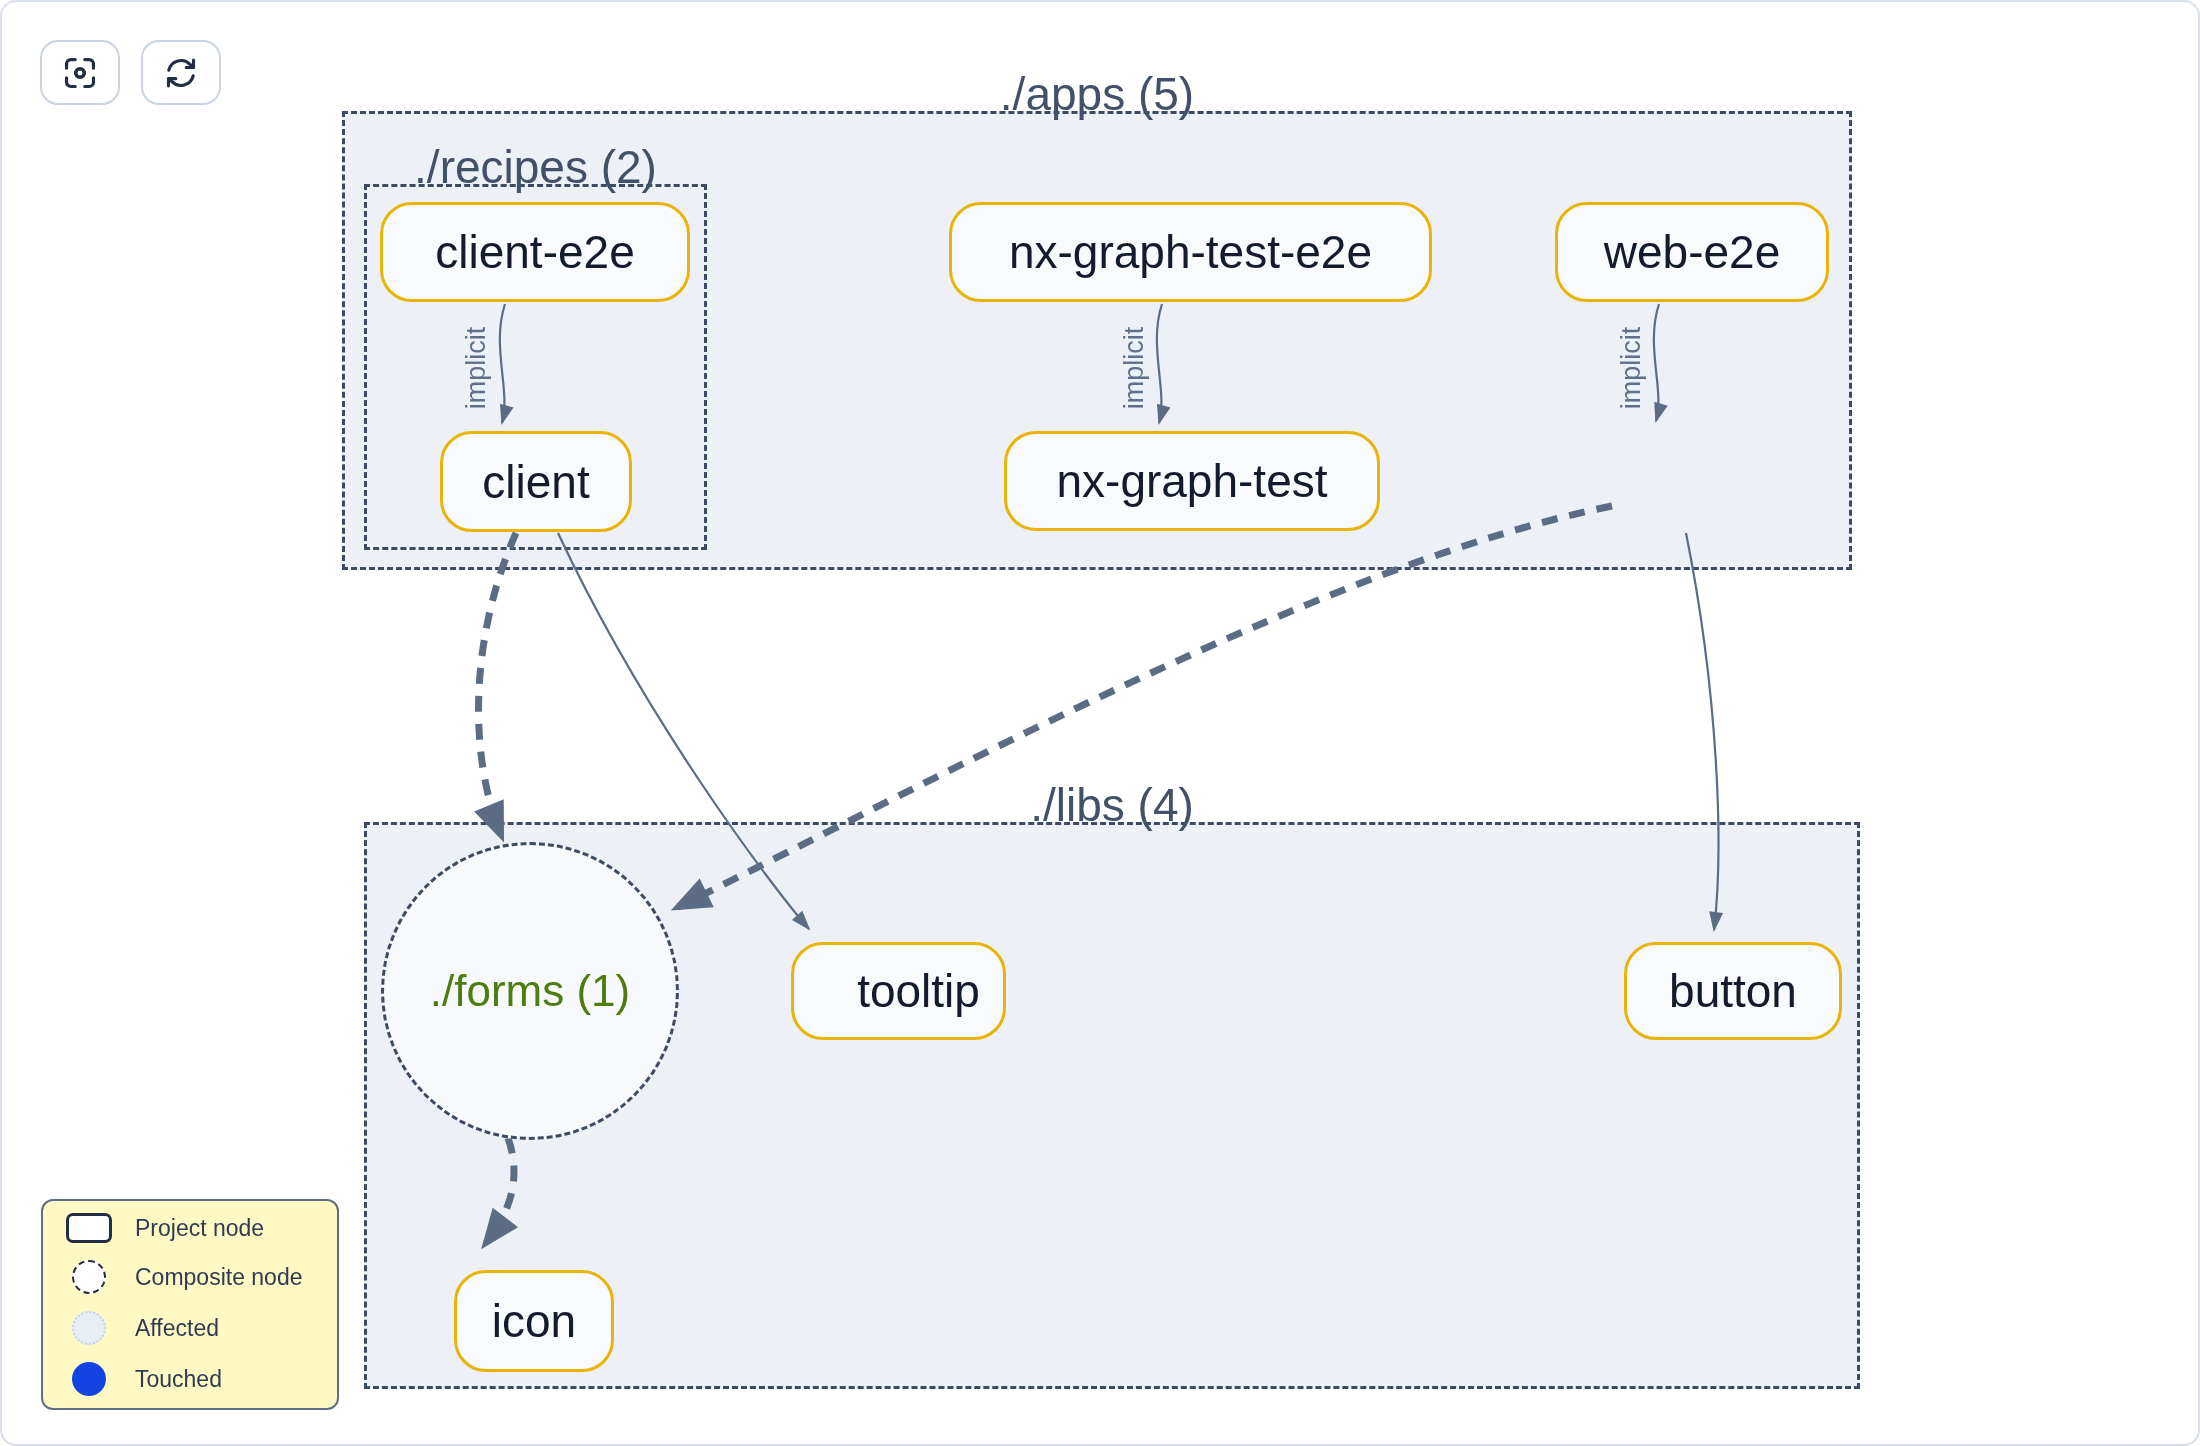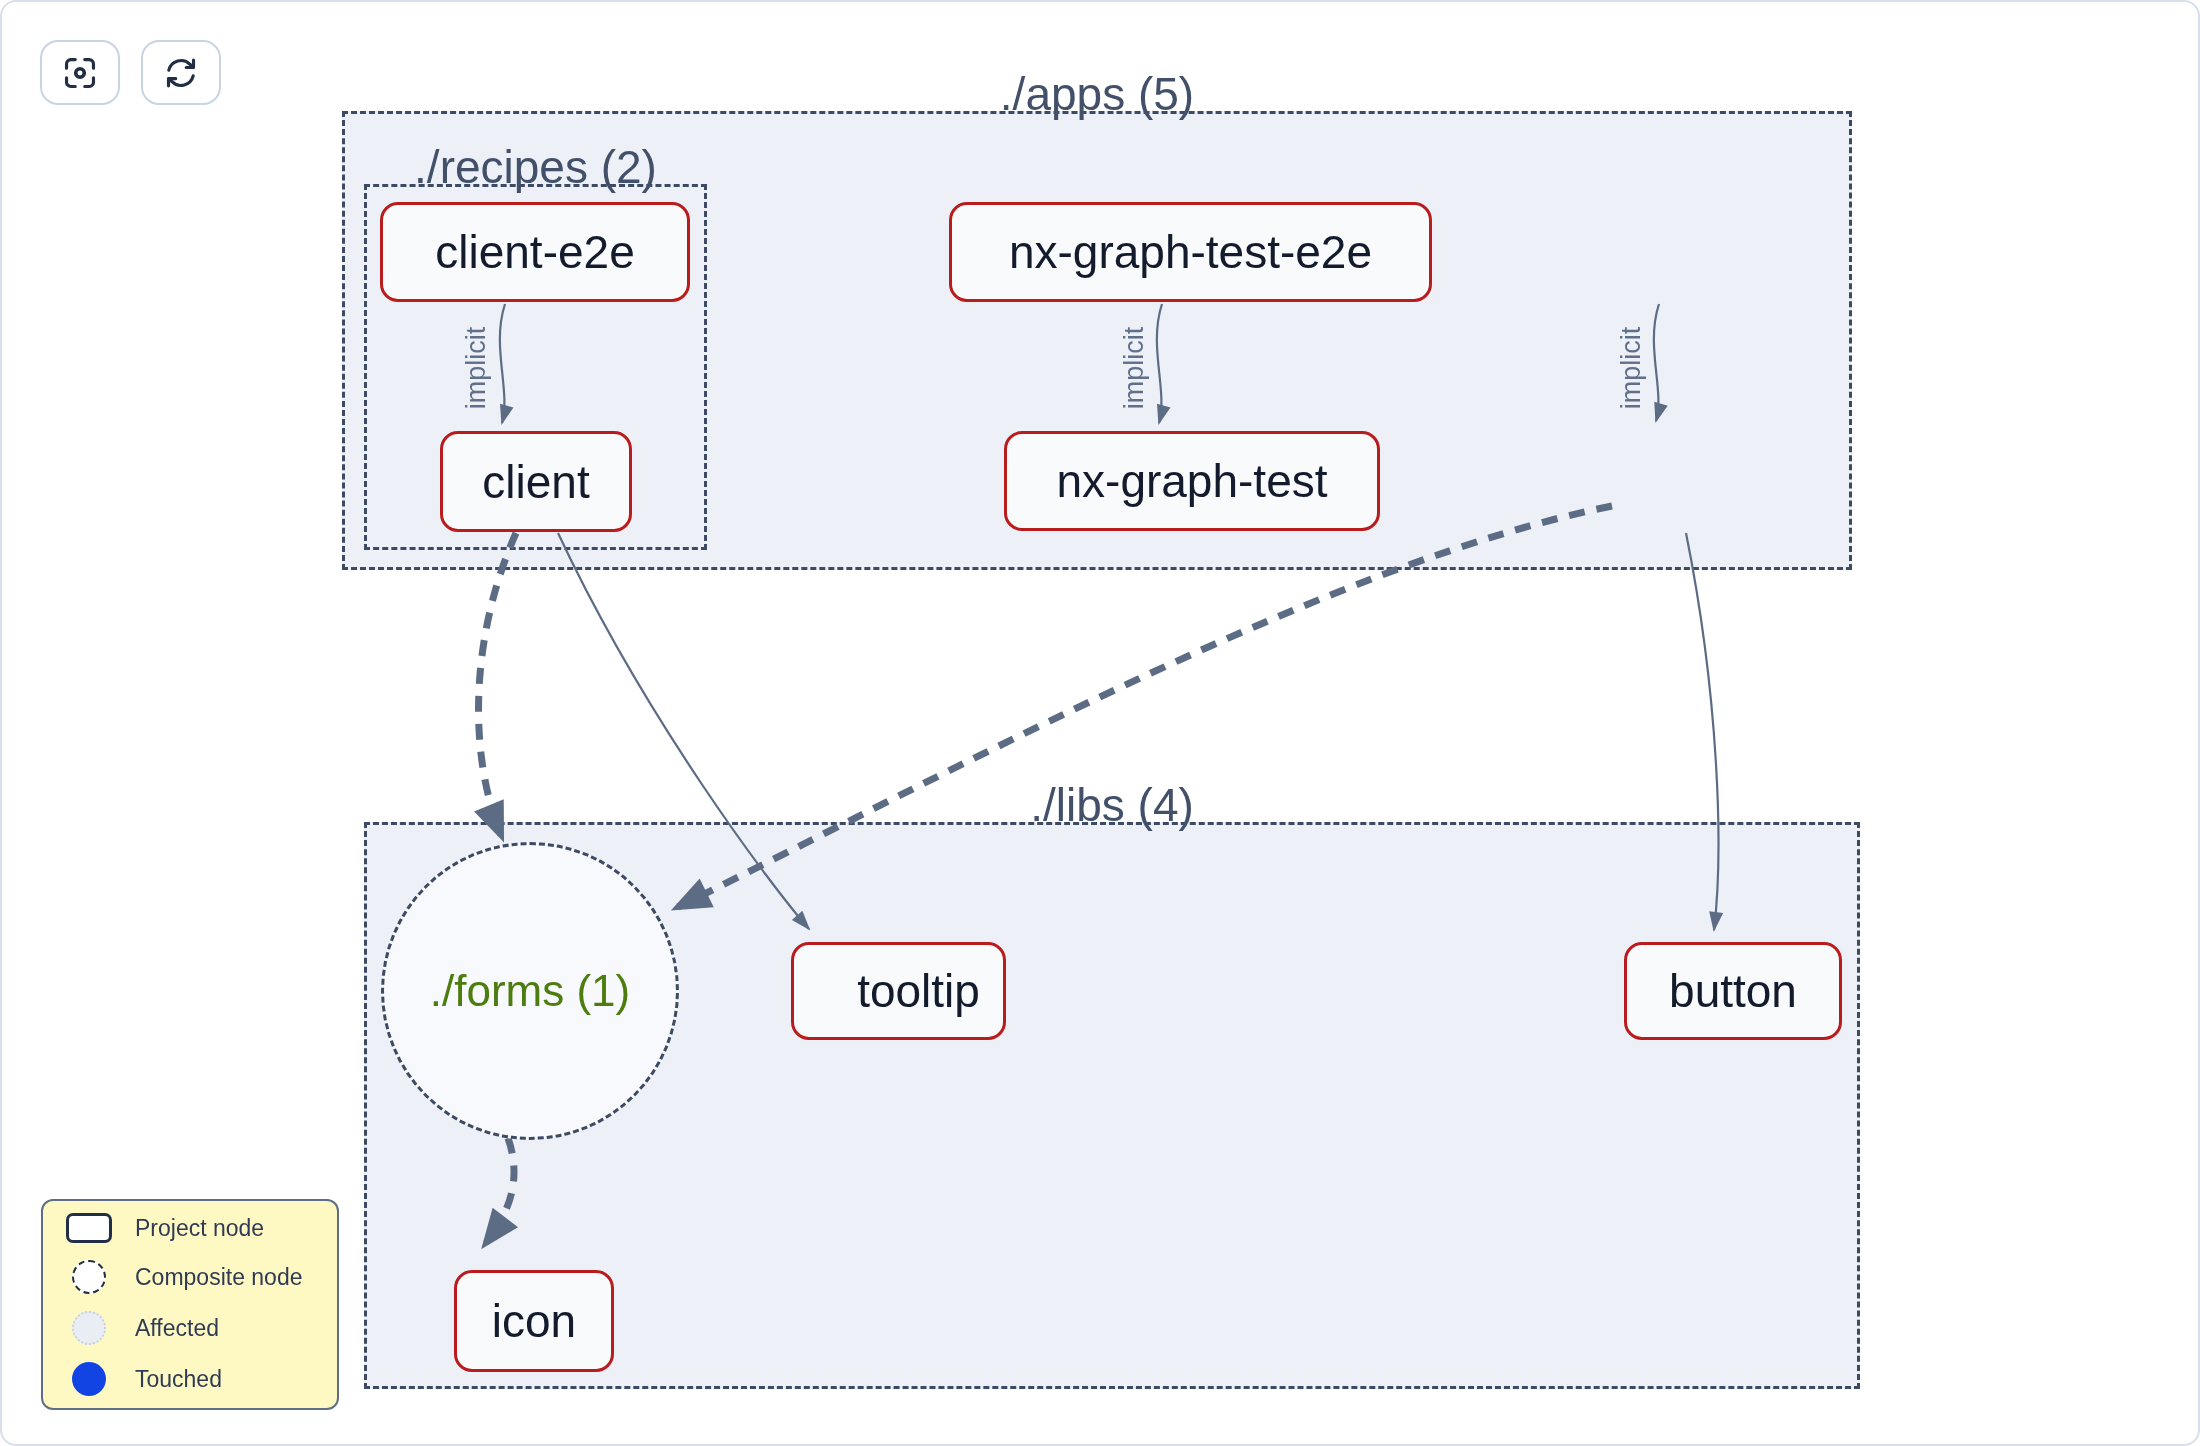--- a/index.html
+++ b/index.html
@@ -29,21 +29,21 @@
   }
 
   
   svg.edges { position:absolute; left:0; top:0; z-index:10; }
   .edge-thin  { stroke:#5d6c85; stroke-width:2.2; fill:none; }
   .edge-thick { stroke:#5d6c85; stroke-width:7; fill:none; stroke-dasharray:16 12; }
   .edge-label { font-size:27px; fill:#61708a; font-family:"Liberation Sans",sans-serif; }
 
   
   .node {
-    position:absolute; background:#f9fafc; border:3px solid #b91c1c; border-radius:18px;
+    position:absolute; background:#f9fafc; border:3px solid #eab308; border-radius:32px;
     display:flex; align-items:center; justify-content:center; box-sizing:border-box;
     font-size:46px; color:#131b2d; z-index:20; cursor:pointer; white-space:nowrap;
   }
   #node-client-e2e        { left:378px;  top:200px;  width:310px; height:100px; }
   #node-nx-graph-test-e2e { left:947px;  top:200px;  width:483px; height:100px; }
   #node-web-e2e           { left:1553px; top:200px;  width:274px; height:100px; }
   #node-client            { left:438px;  top:429px;  width:192px; height:101px; }
   #node-nx-graph-test     { left:1002px; top:429px;  width:376px; height:100px; }
   #node-web               { left:1612px; top:429px;  width:156px; height:100px; }
   #node-tooltip           { left:789px;  top:940px;  width:215px; height:98px;padding-left:40px;  }
@@ -134,20 +134,23 @@
     <text class="edge-label" transform="translate(1141,366) rotate(-90)" text-anchor="middle">implicit</text>
     <text class="edge-label" transform="translate(1638,366) rotate(-90)" text-anchor="middle">implicit</text>
   </svg>
 
   <div class="node" id="node-client-e2e">
     <span>client-e2e</span>
   </div>
   <div class="node" id="node-nx-graph-test-e2e">
     <span>nx-graph-test-e2e</span>
   </div>
+  <div class="node" id="node-web-e2e">
+    <span>web-e2e</span>
+  </div>
   <div class="node" id="node-client">
     <span>client</span>
   </div>
   <div class="node" id="node-nx-graph-test">
     <span>nx-graph-test</span>
   </div>
   <div class="node" id="node-tooltip">
     <span>tooltip</span>
   </div>
   <div class="node" id="node-button">

